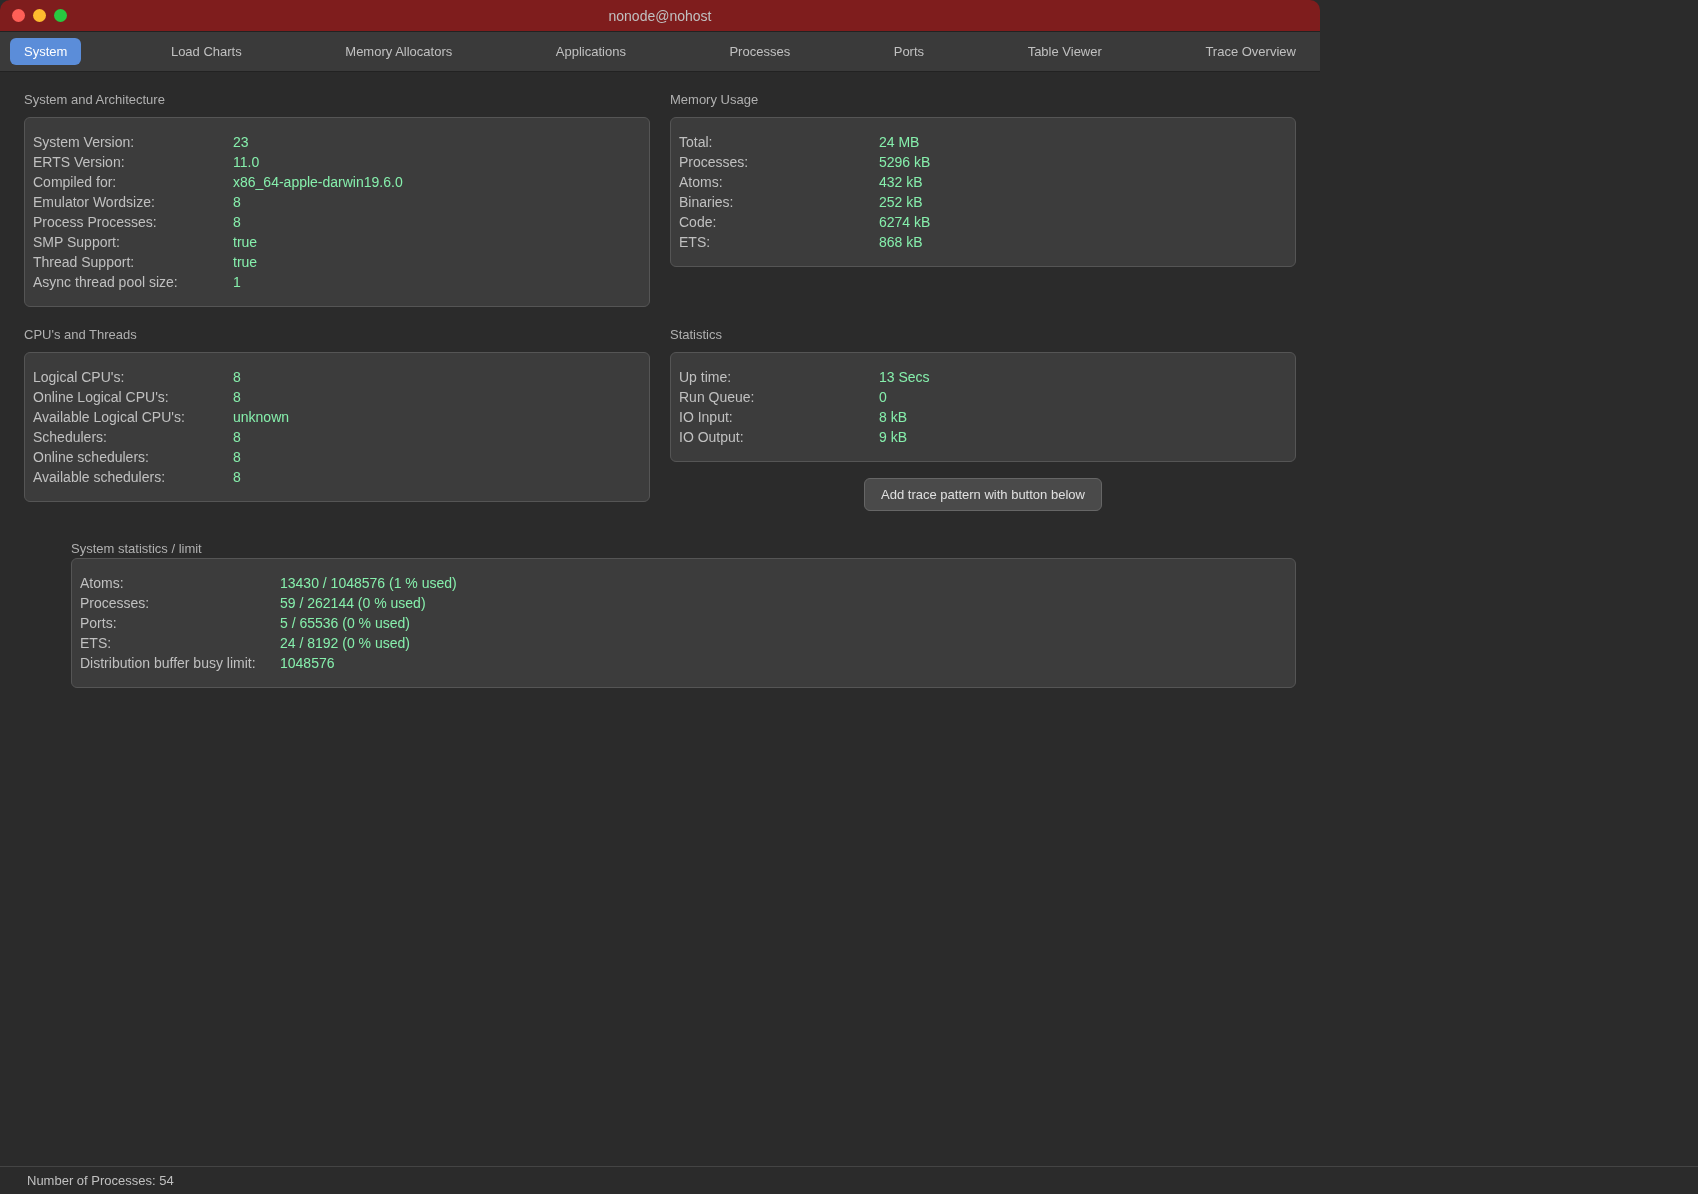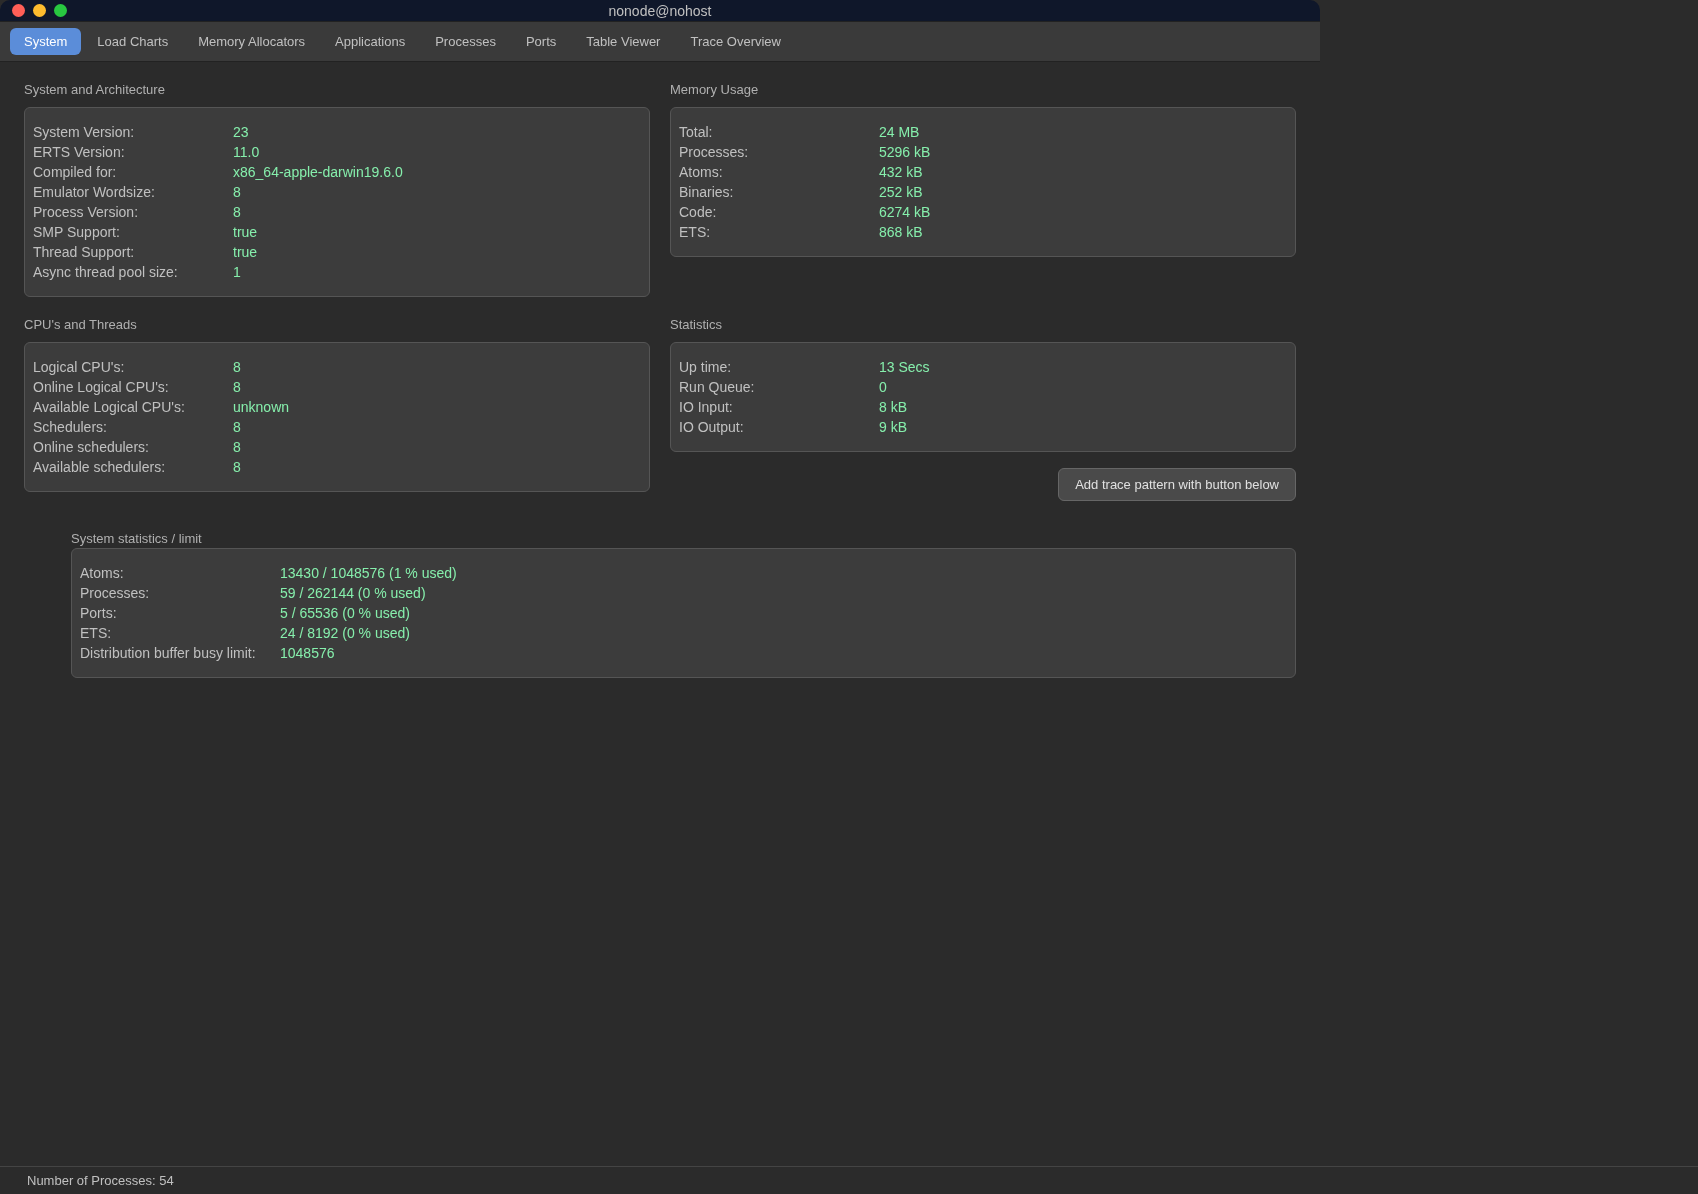--- a/index.html
+++ b/index.html
@@ -10,22 +10,22 @@
       font-size: 14px;
       width: 1320px;
       min-height: 900px;
       position: relative;
       border-radius: 10px;
       overflow: hidden;
     }
 
     
     .titlebar {
-      background-color: #0f172a;
-      height: 22px;
+      background-color: #7f1d1d;
+      height: 32px;
       display: flex;
       align-items: center;
       justify-content: center;
       position: relative;
       border-bottom: 1px solid #222;
     }
     .titlebar-title {
       color: #c0c0c0;
       font-size: 14px;
       font-weight: 500;
@@ -47,20 +47,21 @@
     .tl-green { background-color: #28c840; }
 
     
     .tabbar {
       background-color: #3a3a3a;
       display: flex;
       align-items: center;
       padding: 6px 10px;
       gap: 2px;
       border-bottom: 1px solid #222;
+      justify-content: space-between;
     }
     .tab {
       padding: 6px 14px;
       border-radius: 6px;
       font-size: 13px;
       color: #c0c0c0;
       cursor: pointer;
       white-space: nowrap;
     }
     .tab.active {
@@ -183,21 +184,21 @@
       </div>
       <div class="info-row">
         <span class="info-label">Compiled for:</span>
         <span class="info-value">x86_64-apple-darwin19.6.0</span>
       </div>
       <div class="info-row">
         <span class="info-label">Emulator Wordsize:</span>
         <span class="info-value">8</span>
       </div>
       <div class="info-row">
-        <span class="info-label">Process Version:</span>
+        <span class="info-label">Process Processes:</span>
         <span class="info-value">8</span>
       </div>
       <div class="info-row">
         <span class="info-label">SMP Support:</span>
         <span class="info-value">true</span>
       </div>
       <div class="info-row">
         <span class="info-label">Thread Support:</span>
         <span class="info-value">true</span>
       </div>
@@ -284,21 +285,21 @@
       </div>
       <div class="info-row">
         <span class="info-label">IO Input:</span>
         <span class="info-value">8 kB</span>
       </div>
       <div class="info-row">
         <span class="info-label">IO Output:</span>
         <span class="info-value">9 kB</span>
       </div>
     </div>
-    <div style="display:flex; justify-content: flex-end; margin-top: 8px;">
+    <div style="display:flex; justify-content: center; margin-top: 8px;">
       <button class="trace-button">Add trace pattern with button below</button>
     </div>
   </div>
 </div>
 
 <div class="system-stats-section">
   <div class="panel-title">System statistics / limit</div>
   <div class="panel-box">
     <div class="info-row">
       <span class="info-label">Atoms:</span>

